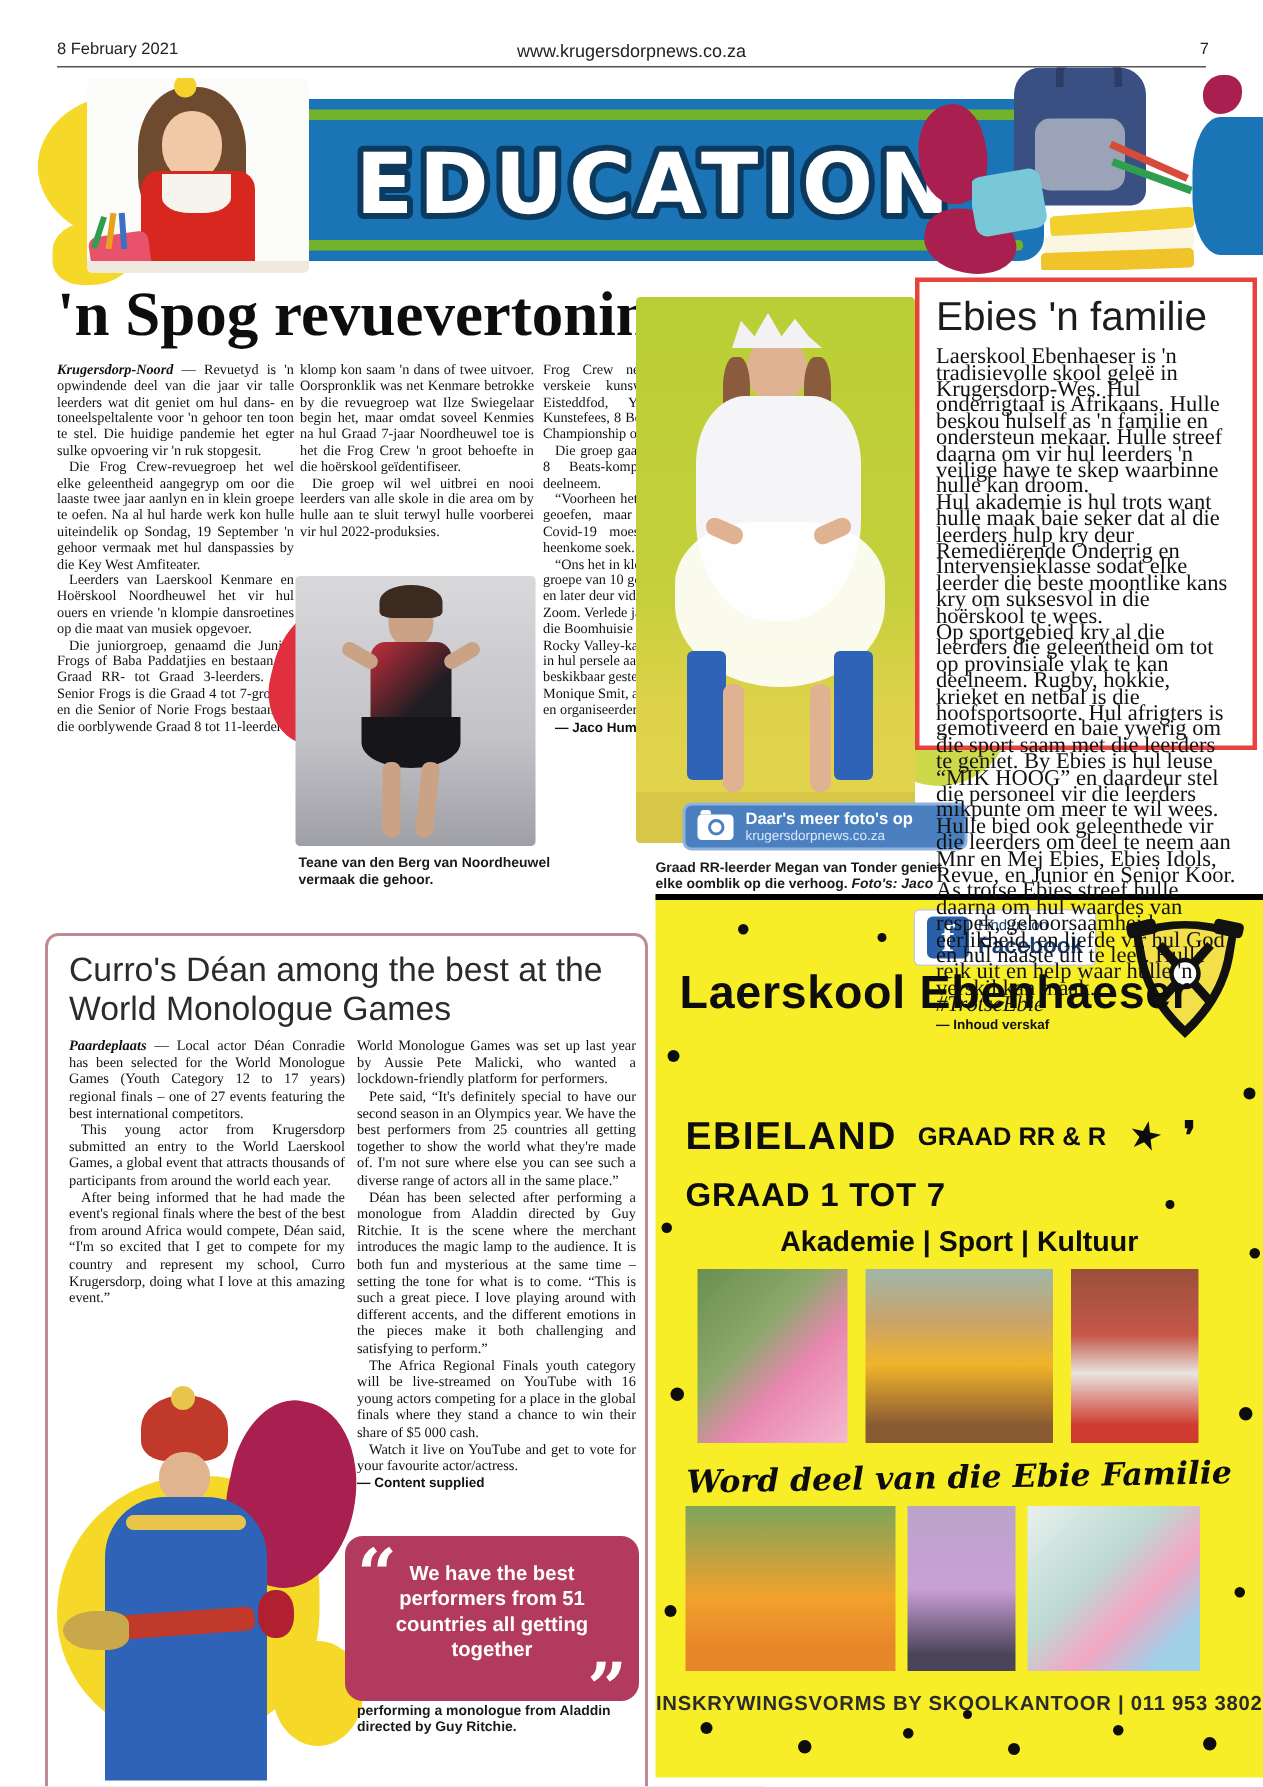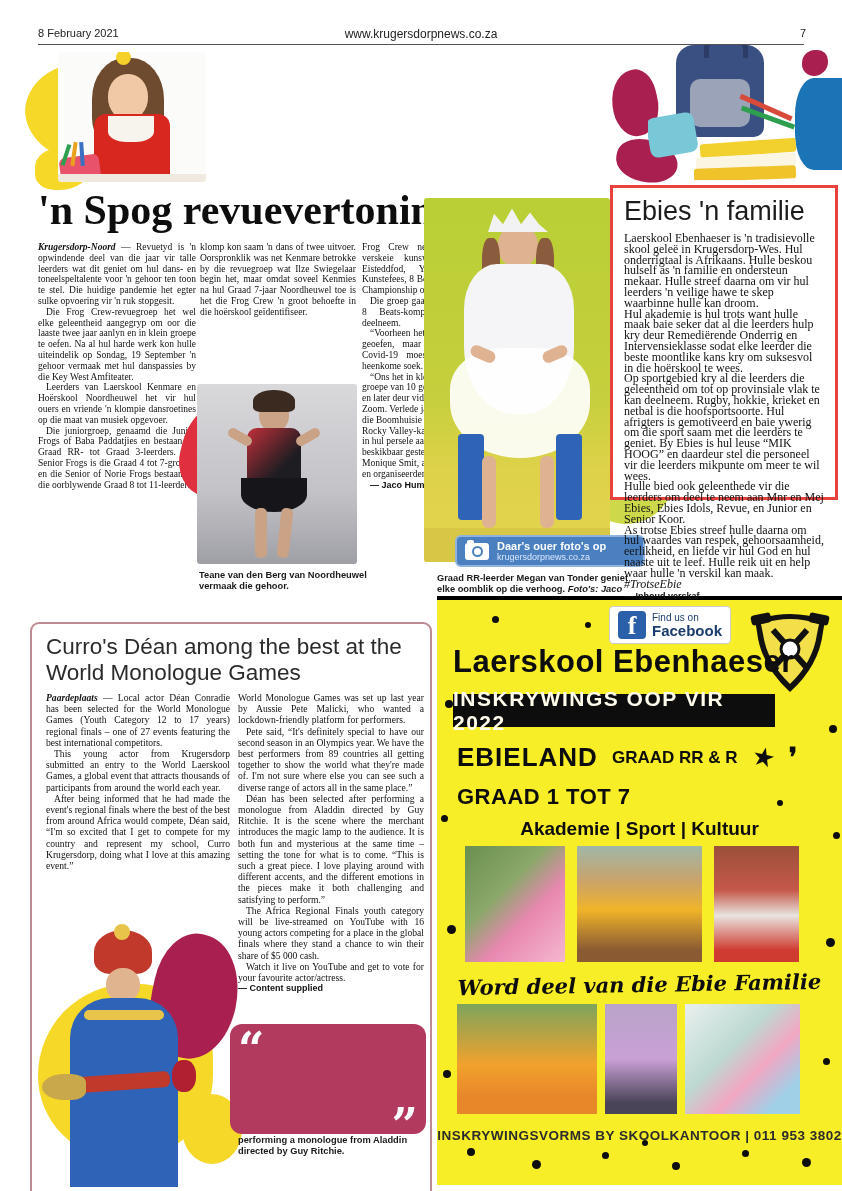--- a/index.html
+++ b/index.html
@@ -26,21 +26,21 @@
   .badge{position:absolute;background:#4b80c0;border:2px solid #8fb3de;border-radius:6px;
          display:flex;align-items:center;padding:3px 8px;gap:8px;}
   .cam{width:24px;height:17px;background:#ffffff;border-radius:3px;position:relative;flex:0 0 auto;}
   .cam::before{content:"";position:absolute;left:7px;top:3px;width:7px;height:7px;border:2px solid #4b80c0;border-radius:50%;}
   .cam::after{content:"";position:absolute;left:2px;top:-3px;width:7px;height:3px;background:#ffffff;border-radius:2px 2px 0 0;}
   .badge-l1{font-family:"Liberation Sans",sans-serif;font-size:11px;font-weight:bold;color:#ffffff;line-height:12px;}
   .badge-l2{font-family:"Liberation Sans",sans-serif;font-size:9px;color:#d9e7fa;line-height:10px;}
   
   .ebies-box{position:absolute;background:#ffffff;border:3px solid #e8423e;padding:8px 11px;z-index:3;box-sizing:border-box;}
   .ebies-h{font-family:"Liberation Sans",sans-serif;font-size:27px;color:#1c1c1c;margin:0 0 6px 0;font-weight:normal;}
-  .ebies-p{margin:0;font-size:12px;line-height:10.8px;color:#111;text-align:left;}
+  .ebies-p{margin:0;font-size:15px;line-height:10.8px;color:#111;text-align:left;}
   .ebies-hash{font-style:italic;}
   .ebies-credit{font-family:"Liberation Sans",sans-serif;font-size:9px;font-weight:bold;margin-top:2px;}
   
   .curro-box{position:absolute;background:#ffffff;border:2px solid #c08a94;border-radius:9px;overflow:hidden;box-sizing:border-box;z-index:2;}
   .curro-h{font-family:"Liberation Sans",sans-serif;font-size:22.5px;line-height:26px;color:#2b2b2b;margin:0;font-weight:normal;}
   .quote-box{position:absolute;background:#b23a5e;border-radius:12px;color:#ffffff;
              font-family:"Liberation Sans",sans-serif;font-weight:bold;text-align:center;z-index:3;}
   .quote-mark{position:absolute;font-family:"DejaVu Serif",serif;font-weight:bold;font-size:46px;line-height:30px;color:#ffffff;}
   .quote-text{position:absolute;left:10px;right:10px;top:16px;font-size:13.5px;line-height:17px;}
   
@@ -68,20 +68,27 @@
   <div class="abs mast" style="left:38px;top:27px;">8 February 2021</div>
   <div class="abs mast" style="left:0;right:0;top:27px;text-align:center;font-size:12px;">www.krugersdorpnews.co.za</div>
   <div class="abs mast" style="right:36px;top:27px;">7</div>
   <div class="abs mast-rule" style="left:38px;right:38px;top:44px;"></div>
 
   <div class="blob" style="left:26px;top:62px;width:120px;height:100px;background:#f6d829;border-radius:58% 42% 55% 45%;transform:rotate(18deg);"></div>
   <div class="blob" style="left:95px;top:55px;width:95px;height:70px;background:#f6d829;border-radius:45% 55% 40% 60%;transform:rotate(-12deg);"></div>
   <div class="blob" style="left:35px;top:148px;width:55px;height:42px;background:#f6d829;border-radius:50% 50% 60% 40%;"></div>
   <div class="blob" style="left:160px;top:165px;width:16px;height:16px;background:#1b74b5;border-radius:50%;"></div>
 
+  <div class="abs banner-blue" style="left:178px;top:66px;width:518px;height:108px;">
+    <div class="stripe" style="top:7px;"></div>
+    <div class="stripe" style="bottom:7px;"></div>
+    <svg width="518" height="108" style="position:absolute;left:0;top:0;">
+      <text x="259" y="76" text-anchor="middle" font-family="DejaVu Sans" font-size="56" font-weight="bold" letter-spacing="4" fill="#ffffff" stroke="#0c3a5f" stroke-width="8" paint-order="stroke" stroke-linejoin="round">EDUCATION</text>
+    </svg>
+  </div>
 
   <div class="photo" style="left:58px;top:52px;width:148px;height:130px;background:#fbfbf9;border-radius:4px;">
     <div style="position:absolute;left:34px;top:6px;width:72px;height:92px;background:#6e4a2e;border-radius:45% 45% 35% 35%;"></div>
     <div style="position:absolute;left:58px;top:-2px;width:15px;height:15px;background:#f5d22b;border-radius:50%;"></div>
     <div style="position:absolute;left:50px;top:22px;width:40px;height:46px;background:#f2c9a6;border-radius:48%;"></div>
     <div style="position:absolute;left:36px;top:62px;width:76px;height:68px;background:#d8271f;border-radius:12px 12px 0 0;"></div>
     <div style="position:absolute;left:50px;top:64px;width:46px;height:26px;background:#f7f4ee;border-radius:0 0 40% 40%;"></div>
     <div style="position:absolute;left:2px;top:104px;width:40px;height:26px;background:#e8536b;border-radius:6px;transform:rotate(-8deg);"></div>
     <div style="position:absolute;left:6px;top:92px;width:4px;height:22px;background:#2e9e4f;transform:rotate(18deg);"></div>
     <div style="position:absolute;left:14px;top:90px;width:4px;height:24px;background:#e8a21c;transform:rotate(8deg);"></div>
@@ -109,20 +116,21 @@
 
   <div class="bodycol" style="left:38px;top:242px;width:158px;height:380px;">
     <p class="para first"><span class="dateline">Krugersdorp-Noord</span> <span>— Revuetyd is 'n opwindende deel van die jaar vir talle leerders wat dit geniet om hul dans- en toneelspeltalente voor 'n gehoor ten toon te stel. Die huidige pandemie het egter sulke opvoering vir 'n ruk stopgesit.</span></p>
     <p class="para">Die Frog Crew-revuegroep het wel elke geleentheid aangegryp om oor die laaste twee jaar aanlyn en in klein groepe te oefen. Na al hul harde werk kon hulle uiteindelik op Sondag, 19 September 'n gehoor vermaak met hul danspassies by die Key West Amfiteater.</p>
     <p class="para">Leerders van Laerskool Kenmare en Hoërskool Noordheuwel het vir hul ouers en vriende 'n klompie dansroetines op die maat van musiek opgevoer.</p>
     <p class="para">Die juniorgroep, genaamd die Junior Frogs of Baba Paddatjies en bestaan uit Graad RR- tot Graad 3-leerders. Die Senior Frogs is die Graad 4 tot 7-groepe, en die Senior of Norie Frogs bestaan uit die oorblywende Graad 8 tot 11-leerders.</p>
   </div>
 
   <div class="bodycol" style="left:200px;top:242px;width:156px;height:140px;">
     <p class="para first">klomp kon saam 'n dans of twee uitvoer. Oorspronklik was net Kenmare betrokke by die revuegroep wat Ilze Swiegelaar begin het, maar omdat soveel Kenmies na hul Graad 7-jaar Noordheuwel toe is het die Frog Crew 'n groot behoefte in die hoërskool geïdentifiseer.</p>
+    <p class="para">Die groep wil wel uitbrei en nooi leerders van alle skole in die area om by hulle aan te sluit terwyl hulle voorberei vir hul 2022-produksies.</p>
   </div>
 
   <div class="blob" style="left:182px;top:400px;width:85px;height:100px;background:#e03040;border-radius:55% 45% 60% 40%;transform:rotate(14deg);"></div>
   <div class="blob" style="left:186px;top:460px;width:26px;height:20px;background:#e03040;border-radius:50%;"></div>
   <div class="photo" style="left:197px;top:384px;width:160px;height:180px;background:linear-gradient(180deg,#d9d9dc 0%,#c2c2c7 60%,#9f9fa6 100%);border-radius:3px;">
     <div style="position:absolute;left:62px;top:14px;width:30px;height:34px;background:#caa286;border-radius:48%;"></div>
     <div style="position:absolute;left:56px;top:6px;width:42px;height:22px;background:#3a2a20;border-radius:50% 50% 20% 20%;"></div>
     <div style="position:absolute;left:50px;top:44px;width:54px;height:54px;background:linear-gradient(135deg,#c22f3a 0%,#1d1d22 70%);border-radius:10px 10px 4px 4px;"></div>
     <div style="position:absolute;left:30px;top:48px;width:26px;height:10px;background:#caa286;border-radius:6px;transform:rotate(30deg);"></div>
     <div style="position:absolute;left:98px;top:48px;width:26px;height:10px;background:#caa286;border-radius:6px;transform:rotate(-30deg);"></div>
@@ -152,21 +160,21 @@
     <div style="position:absolute;left:34px;top:236px;width:26px;height:86px;background:#2e63b8;border-radius:4px;"></div>
     <div style="position:absolute;left:132px;top:236px;width:26px;height:86px;background:#2e63b8;border-radius:4px;"></div>
     <div style="position:absolute;left:58px;top:258px;width:14px;height:72px;background:#dfb292;border-radius:6px;"></div>
     <div style="position:absolute;left:116px;top:258px;width:14px;height:72px;background:#dfb292;border-radius:6px;"></div>
     <div style="position:absolute;left:0px;top:330px;width:186px;height:34px;background:#d8c747;"></div>
   </div>
 
   <div class="badge" style="left:455px;top:535px;width:170px;z-index:2;">
     <div class="cam"></div>
     <div>
-      <div class="badge-l1">Daar's ouer foto's op</div>
+      <div class="badge-l1">Daar's meer foto's op</div>
       <div class="badge-l2">krugersdorpnews.co.za</div>
     </div>
   </div>
   <p class="abs photocap" style="left:437px;top:573px;width:200px;">
     <span>Graad RR-leerder Megan van Tonder geniet elke oomblik op die verhoog.</span> <i>Foto's: Jaco Human.</i>
   </p>
 
   <div class="blob" style="left:578px;top:428px;width:96px;height:96px;background:#cdd94a;border-radius:50%;z-index:0;"></div>
   <div class="ebies-box" style="left:610px;top:185px;width:228px;height:315px;">
     <h2 class="ebies-h">Ebies 'n familie</h2>
@@ -181,21 +189,21 @@
 
   <div class="curro-box" style="left:30px;top:622px;width:402px;height:634px;">
     <h2 class="curro-h abs" style="left:14px;top:10px;width:372px;">Curro's Déan among the best at the World Monologue Games</h2>
     <div class="bodycol" style="left:14px;top:68px;width:184px;height:250px;font-size:9.6px;line-height:11.2px;">
       <p class="para first"><span class="dateline">Paardeplaats</span> <span>— Local actor Déan Conradie has been selected for the World Monologue Games (Youth Category 12 to 17 years) regional finals – one of 27 events featuring the best international competitors.</span></p>
       <p class="para">This young actor from Krugersdorp submitted an entry to the World Laerskool Games, a global event that attracts thousands of participants from around the world each year.</p>
       <p class="para">After being informed that he had made the event's regional finals where the best of the best from around Africa would compete, Déan said, “I'm so excited that I get to compete for my country and represent my school, Curro Krugersdorp, doing what I love at this amazing event.”</p>
     </div>
     <div class="bodycol" style="left:206px;top:68px;width:186px;height:340px;font-size:9.6px;line-height:11.2px;">
       <p class="para first">World Monologue Games was set up last year by Aussie Pete Malicki, who wanted a lockdown-friendly platform for performers.</p>
-      <p class="para">Pete said, “It's definitely special to have our second season in an Olympics year. We have the best performers from 89 countries all getting together to show the world what they're made of. I'm not sure where else you can see such a diverse range of actors all in the same place.”</p>
+      <p class="para">Pete said, “It's definitely special to have our second season in an Olympics year. We have the best performers from 25 countries all getting together to show the world what they're made of. I'm not sure where else you can see such a diverse range of actors all in the same place.”</p>
       <p class="para">Déan has been selected after performing a monologue from Aladdin directed by Guy Ritchie. It is the scene where the merchant introduces the magic lamp to the audience. It is both fun and mysterious at the same time – setting the tone for what is to come. “This is such a great piece. I love playing around with different accents, and the different emotions in the pieces make it both challenging and satisfying to perform.”</p>
       <p class="para">The Africa Regional Finals youth category will be live-streamed on YouTube with 16 young actors competing for a place in the global finals where they stand a chance to win their share of $5 000 cash.</p>
       <p class="para">Watch it live on YouTube and get to vote for your favourite actor/actress.</p>
       <p class="para" style="font-family:'Liberation Sans',sans-serif;font-size:9px;font-weight:bold;text-indent:0;">— Content supplied</p>
     </div>
 
     <div class="abs" style="left:0;top:300px;width:210px;height:263px;">
       <div style="position:absolute;left:6px;top:60px;width:175px;height:175px;background:#f6d829;border-radius:55% 45% 50% 50%;"></div>
       <div style="position:absolute;left:120px;top:10px;width:85px;height:125px;background:#a81f50;border-radius:45% 55% 50% 50%;transform:rotate(12deg);"></div>
       <div style="position:absolute;left:150px;top:170px;width:60px;height:70px;background:#f6d829;border-radius:50%;"></div>
@@ -204,20 +212,21 @@
       <div style="position:absolute;left:74px;top:44px;width:34px;height:34px;background:#e0b48e;border-radius:48%;"></div>
       <div style="position:absolute;left:38px;top:74px;width:108px;height:189px;background:#2e63b8;border-radius:40px 40px 0 0;"></div>
       <div style="position:absolute;left:52px;top:86px;width:80px;height:10px;background:#e8c54a;border-radius:5px;"></div>
       <div style="position:absolute;left:46px;top:150px;width:92px;height:16px;background:#c0392b;border-radius:6px;transform:rotate(-4deg);"></div>
       <div style="position:absolute;left:10px;top:150px;width:44px;height:26px;background:#c8a84a;border-radius:60% 40% 40% 60%;"></div>
       <div style="position:absolute;left:140px;top:136px;width:24px;height:32px;background:#b02030;border-radius:45%;"></div>
     </div>
 
     <div class="quote-box" style="left:198px;top:400px;width:196px;height:110px;">
       <div class="quote-mark" style="left:8px;top:10px;">“</div>
+      <div class="quote-text">We have the best performers from 51 countries all getting together</div>
       <div class="quote-mark" style="right:8px;bottom:-6px;">”</div>
     </div>
     <p class="photocap abs" style="left:206px;top:500px;width:186px;">Déan Conradie has been selected after performing a monologue from Aladdin directed by Guy Ritchie.</p>
   </div>
 
   <div class="ad" style="left:437px;top:596px;width:405px;height:589px;">
     <div id="ad-dots">
         <div class="dot" style="left: 8px; top: 100px; width: 8px; height: 8px;"></div>
         <div class="dot" style="left: 4px; top: 215px; width: 7px; height: 7px;"></div>
         <div class="dot" style="left: 10px; top: 325px; width: 9px; height: 9px;"></div>
@@ -251,21 +260,20 @@
       <path d="M6 14 Q41 2 76 14 L74 26 Q70 60 41 86 Q12 60 8 26 Z" fill="#111111"></path>
       <path d="M12 18 Q41 8 70 18 L68 28 Q64 56 41 78 Q18 56 14 28 Z" fill="#f2df4a"></path>
       <path d="M24 24 L58 62 M58 24 L24 62" stroke="#111111" stroke-width="6"></path>
       <circle cx="41" cy="43" r="9" fill="#ffffff" stroke="#111111" stroke-width="3"></circle>
       <rect x="2" y="8" width="20" height="10" rx="3" fill="#111111" transform="rotate(-12 12 13)"></rect>
       <rect x="60" y="8" width="20" height="10" rx="3" fill="#111111" transform="rotate(12 70 13)"></rect>
     </svg>
 
     <div class="abs ad-name" style="left:16px;top:44px;">Laerskool Ebenhaeser</div>
 
-    <div class="abs ad-bar" style="left:16px;top:94px;width:322px;height:33px;">INSKRYWINGS OOP VIR 2022</div>
 
     <div class="abs" style="left:20px;top:142px;display:flex;align-items:center;gap:14px;justify-content:flex-end;">
       <span class="ad-big" style="font-size:26px;letter-spacing:1px;">EBIELAND</span>
       <span class="ad-big" style="font-size:17px;">GRAAD RR &amp; R</span>
       <span style="font-size:26px;color:#0d0d0d;transform:rotate(12deg);">★</span>
       <span style="font-size:26px;font-weight:900;color:#0d0d0d;">❜</span>
     </div>
 
     <div class="abs ad-big" style="left:20px;top:184px;font-size:22px;letter-spacing:0.5px;">GRAAD 1 TOT 7</div>
 

